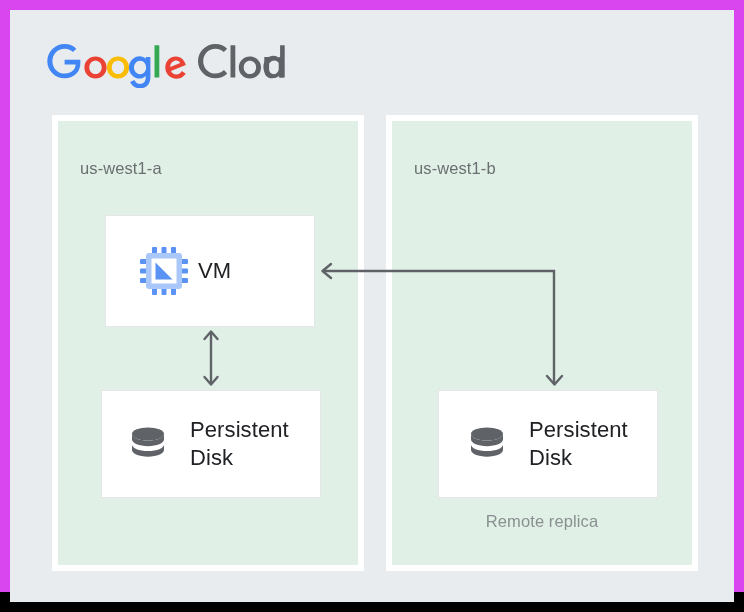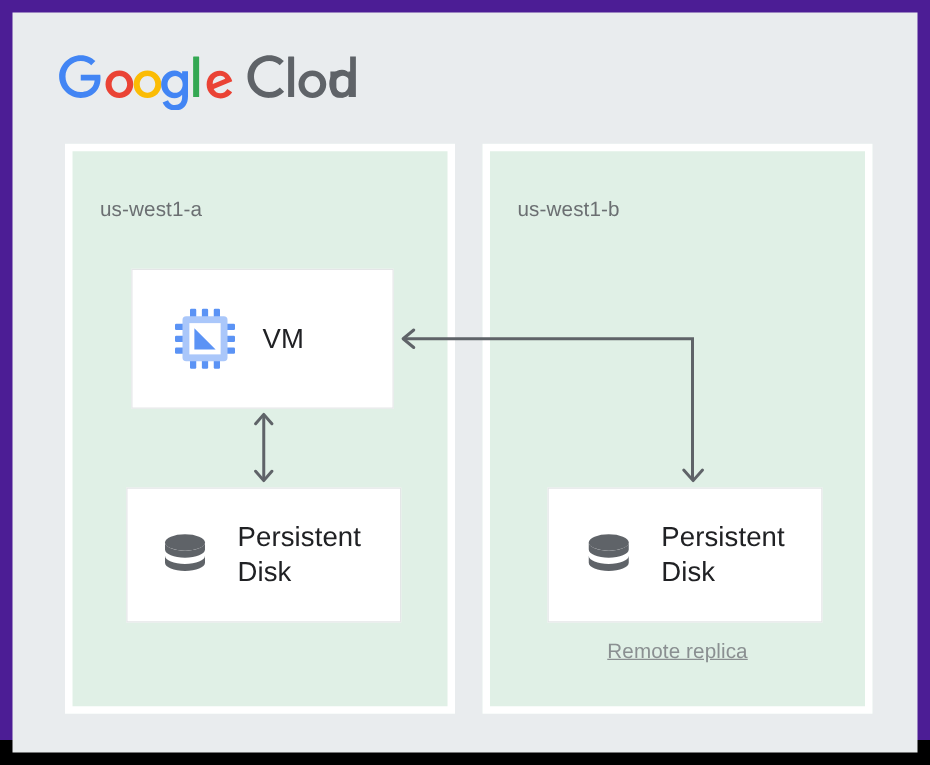--- a/index.html
+++ b/index.html
@@ -11,21 +11,21 @@
     width: 744px;
     height: 612px;
     font-family: "Liberation Sans", sans-serif;
     overflow: hidden;
   }
 
   #diagram-root {
     position: relative;
     width: 744px;
     height: 592px;
-    background: #4c1d95;
+    background: #d946ef;
   }
 
   
   .canvas {
     position: absolute;
     left: 10px;
     top: 10px;
     width: 724px;
     height: 592px;
     background: #e9ecee;
@@ -94,21 +94,21 @@
     letter-spacing: .1px;
   }
 
   
   #vm-card {
     left: 47px;
     top: 94px;
     width: 210px;
     height: 112px;
     padding-left: 32px;
-    gap: 20px;
+    gap: 8px;
   }
   
   #pd-card-a {
     left: 43px;
     top: 269px;
     width: 220px;
     height: 108px;
     padding-left: 22px;
     gap: 18px;
   }
@@ -124,21 +124,20 @@
 
   .replica-caption {
     position: absolute;
     left: 0;
     top: 391px;
     width: 100%;
     text-align: center;
     font-size: 16.5px;
     color: #8a8f91;
     letter-spacing: .1px;
-    text-decoration: underline;
   }
 
   
   #arrow-layer {
     position: absolute;
     left: 0;
     top: 0;
     width: 744px;
     height: 612px;
     pointer-events: none;

